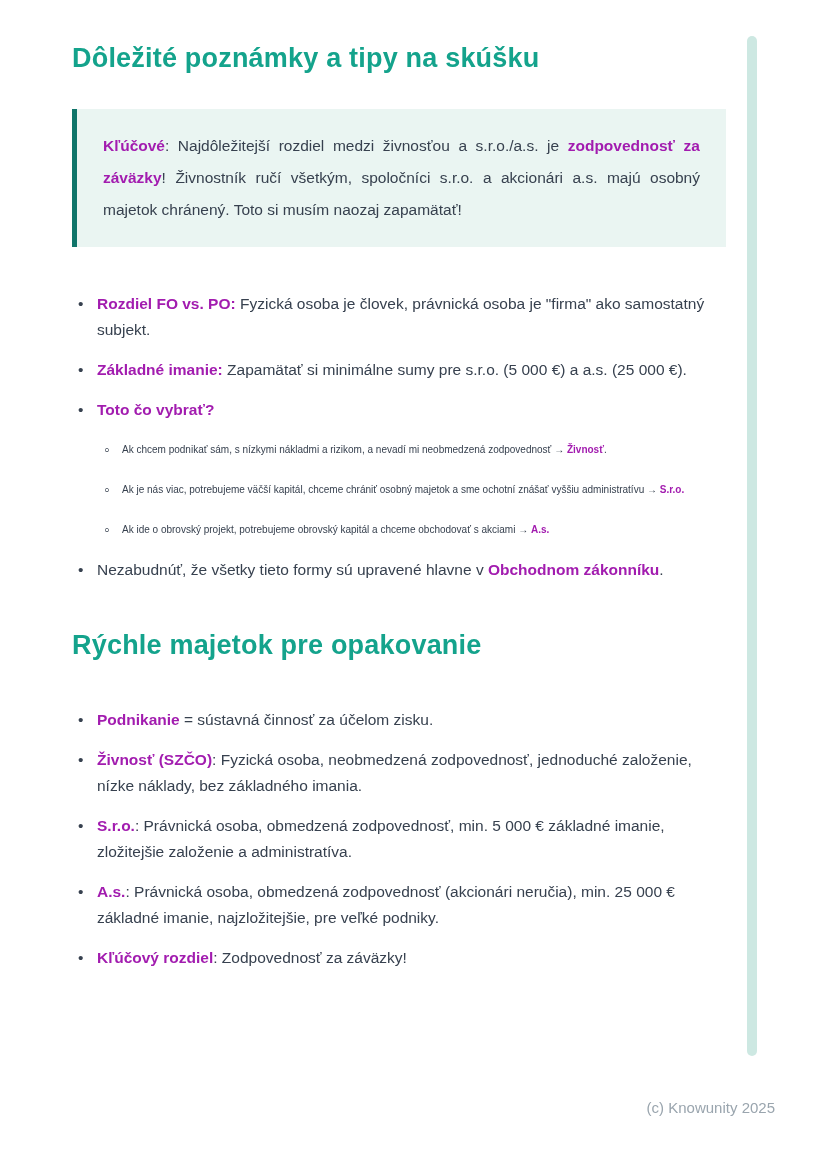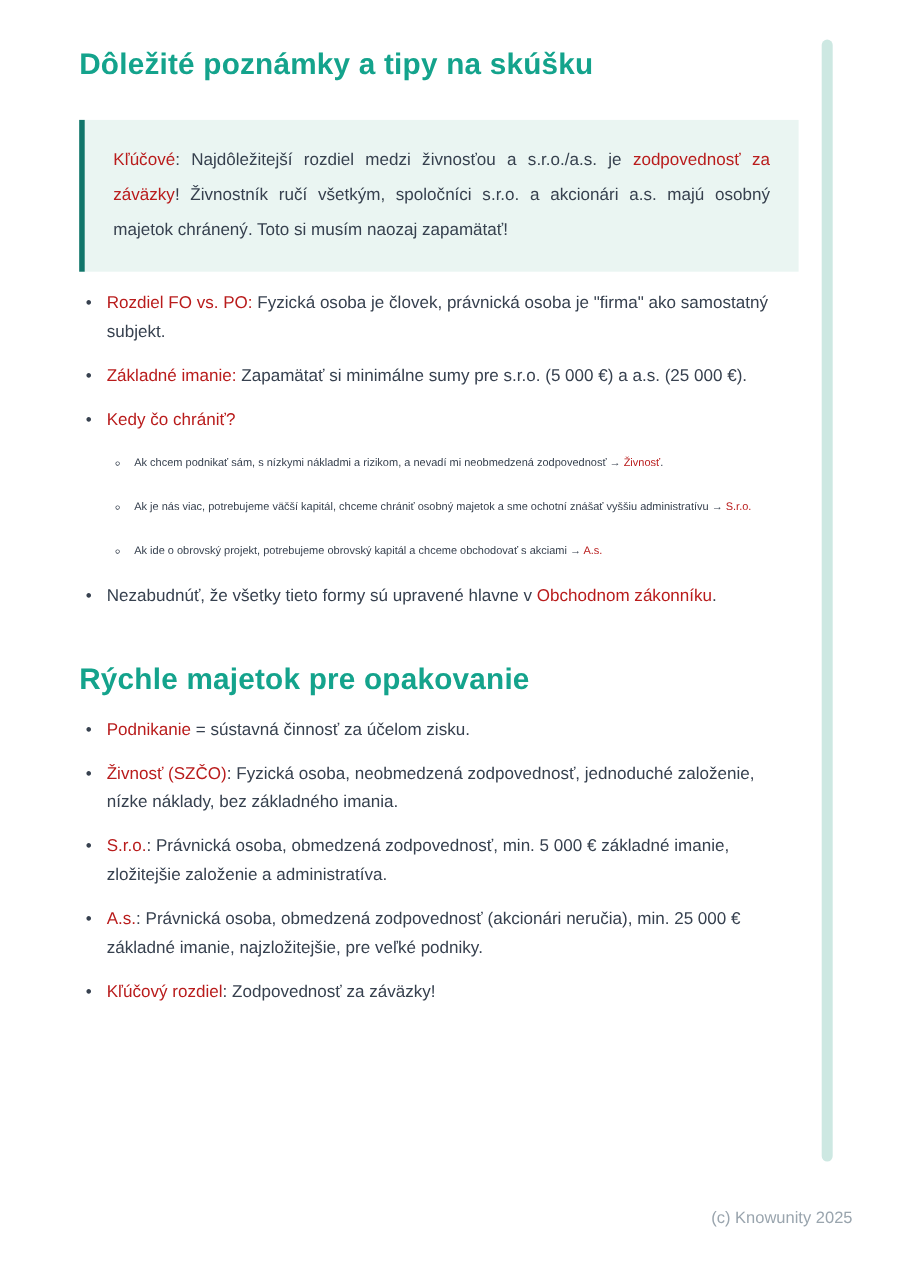--- a/index.html
+++ b/index.html
@@ -47,21 +47,21 @@
       border-left:5px solid var(--callout-border,#10756a);
       padding:21px 26px;
     }
     .callout-text {
       font-size:15.5px;
       line-height:32px;
       text-align:justify;
     }
     ul.bullets {
       list-style:none;
-      margin-top:16px;
+      margin-top:44px;
     }
     ul.bullets > li {
       position:relative;
       padding-left:25px;
       margin-bottom:14px;
       font-size:15.5px;
       line-height:26px;
     }
     ul.bullets > li::before {
       content:"\2022";
@@ -81,21 +81,21 @@
       line-height:26px;
     }
     ul.sub > li::before {
       content:"\25E6";
       position:absolute;
       left:7px;
       top:0;
       font-size:16px;
     }
     ul.sub > li:last-child { margin-bottom:0; }
-    strong { font-weight:400; color:#b91c1c; }
+    strong { font-weight:700; color:#a21caf; }
     .footer {
       position:absolute;
       right:53px;
       bottom:55px;
       font-size:15px;
       color:var(--footer,#9aa5ae);
     }
   </style>
 </head>
 <body>
@@ -113,21 +113,21 @@
     </aside>
 
     <ul class="bullets">
       <li>
         <span><strong>Rozdiel FO vs. PO:</strong> Fyzická osoba je človek, právnická osoba je "firma" ako samostatný subjekt.</span>
       </li>
       <li>
         <span><strong>Základné imanie:</strong> Zapamätať si minimálne sumy pre s.r.o. (5 000 €) a a.s. (25 000 €).</span>
       </li>
       <li>
-        <span><strong>Kedy čo chrániť?</strong></span>
+        <span><strong>Toto čo vybrať?</strong></span>
         <ul class="sub">
           <li>
             <span>Ak chcem podnikať sám, s nízkymi nákladmi a rizikom, a nevadí mi neobmedzená zodpovednosť → <strong>Živnosť</strong>.</span>
           </li>
           <li>
             <span>Ak je nás viac, potrebujeme väčší kapitál, chceme chrániť osobný majetok a sme ochotní znášať vyššiu administratívu → <strong>S.r.o.</strong></span>
           </li>
           <li>
             <span>Ak ide o obrovský projekt, potrebujeme obrovský kapitál a chceme obchodovať s akciami → <strong>A.s.</strong></span>
           </li>

